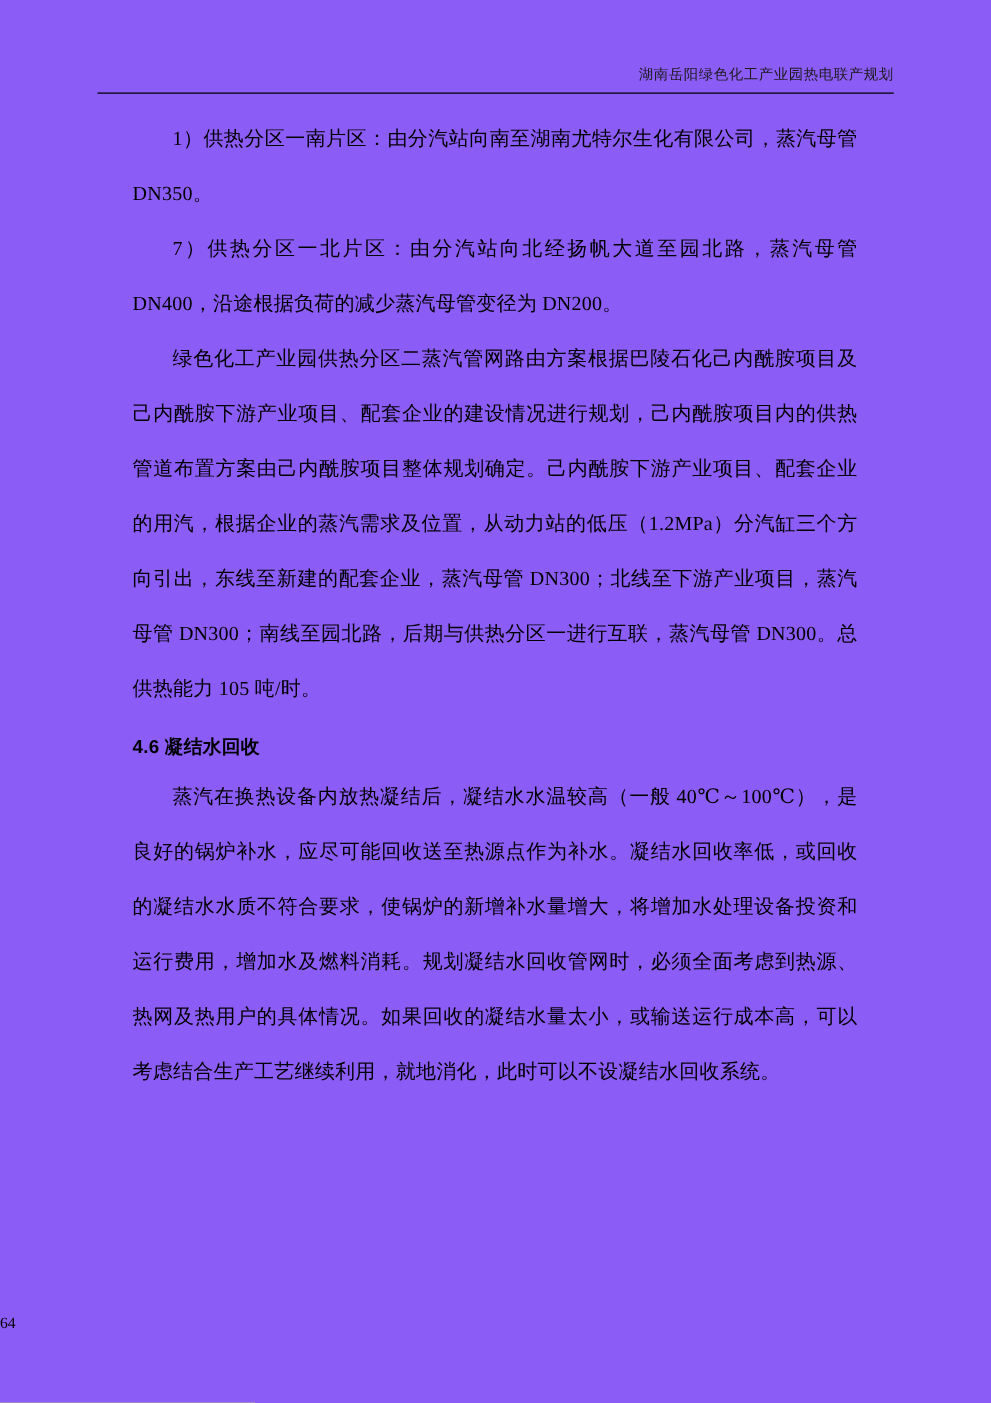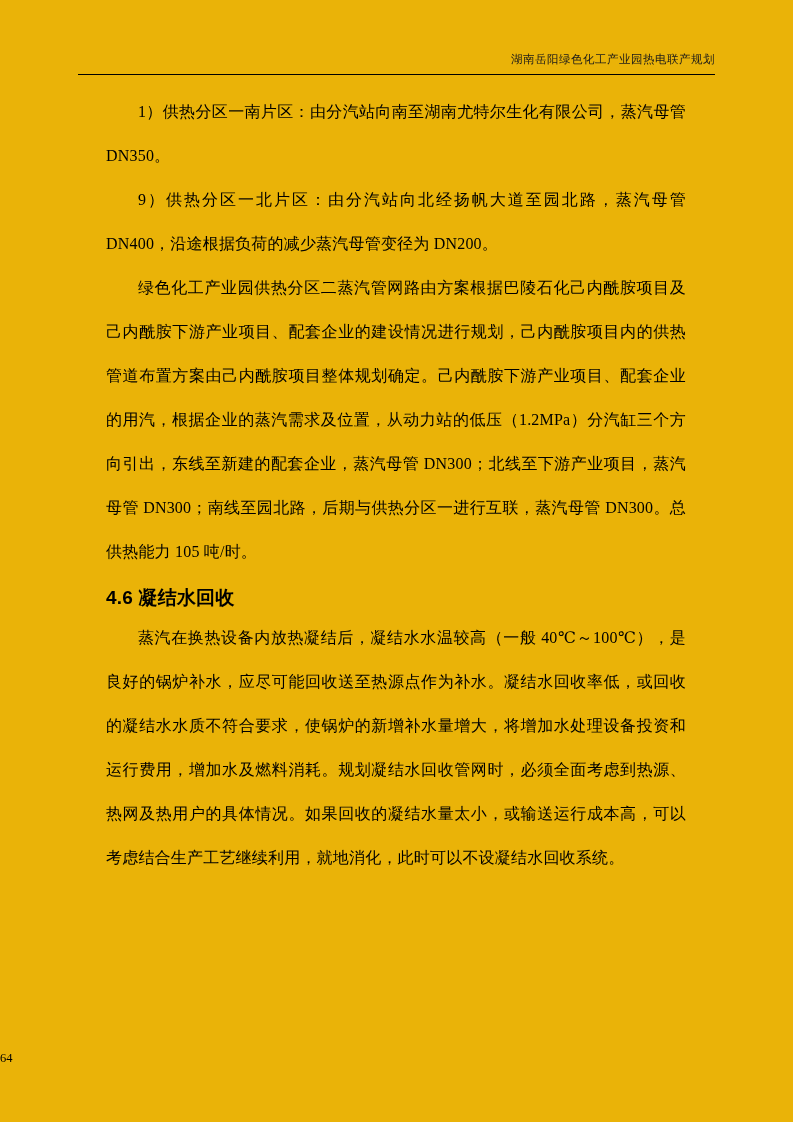--- a/index.html
+++ b/index.html
@@ -4,21 +4,21 @@
 <style>
   html, body {
     margin: 0;
     padding: 0;
     background: #b0b0b0;
   }
   .page {
     position: relative;
     width: 793px;
     height: 1122px;
-    background: #eab308;
+    background: #8b5cf6;
     margin: 0 auto;
     box-sizing: border-box;
     font-family: "Liberation Serif", "DejaVu Serif", serif;
     color: #000000;
     overflow: hidden;
   }
   .header {
     position: absolute;
     top: 52px;
     right: 78px;
@@ -46,21 +46,21 @@
     margin: 0 0 0 0;
     font-size: 16px;
     line-height: 44px;
     text-align: justify;
     text-justify: inter-ideograph;
     text-indent: 2em;
     letter-spacing: 0.2px;
   }
   h2.section {
     margin: 6px 0 0 0;
-    font-size: 19px;
+    font-size: 15px;
     line-height: 36px;
     font-family: "Liberation Sans", "DejaVu Sans", sans-serif;
     font-weight: bold;
     letter-spacing: 0.2px;
   }
   .footer {
     position: absolute;
     bottom: 56px;
     left: 0;
     width: 100%;
@@ -73,21 +73,21 @@
 </head>
 <body>
 
 <div class="page">
 
   <div class="header">湖南岳阳绿色化工产业园热电联产规划</div>
   <div class="header-rule"></div>
 
   <div class="content">
     <p class="para">1）供热分区一南片区：由分汽站向南至湖南尤特尔生化有限公司，蒸汽母管 DN350。</p>
-    <p class="para">9）供热分区一北片区：由分汽站向北经扬帆大道至园北路，蒸汽母管 DN400，沿途根据负荷的减少蒸汽母管变径为 DN200。</p>
+    <p class="para">7）供热分区一北片区：由分汽站向北经扬帆大道至园北路，蒸汽母管 DN400，沿途根据负荷的减少蒸汽母管变径为 DN200。</p>
     <p class="para">绿色化工产业园供热分区二蒸汽管网路由方案根据巴陵石化己内酰胺项目及己内酰胺下游产业项目、配套企业的建设情况进行规划，己内酰胺项目内的供热管道布置方案由己内酰胺项目整体规划确定。己内酰胺下游产业项目、配套企业的用汽，根据企业的蒸汽需求及位置，从动力站的低压（1.2MPa）分汽缸三个方向引出，东线至新建的配套企业，蒸汽母管 DN300；北线至下游产业项目，蒸汽母管 DN300；南线至园北路，后期与供热分区一进行互联，蒸汽母管 DN300。总供热能力 105 吨/时。</p>
 
     <h2 class="section">4.6 凝结水回收</h2>
 
     <p class="para">蒸汽在换热设备内放热凝结后，凝结水水温较高（一般 40℃～100℃），是良好的锅炉补水，应尽可能回收送至热源点作为补水。凝结水回收率低，或回收的凝结水水质不符合要求，使锅炉的新增补水量增大，将增加水处理设备投资和运行费用，增加水及燃料消耗。规划凝结水回收管网时，必须全面考虑到热源、热网及热用户的具体情况。如果回收的凝结水量太小，或输送运行成本高，可以考虑结合生产工艺继续利用，就地消化，此时可以不设凝结水回收系统。</p>
   </div>
 
   <div class="footer">64</div>
 
 </div>

